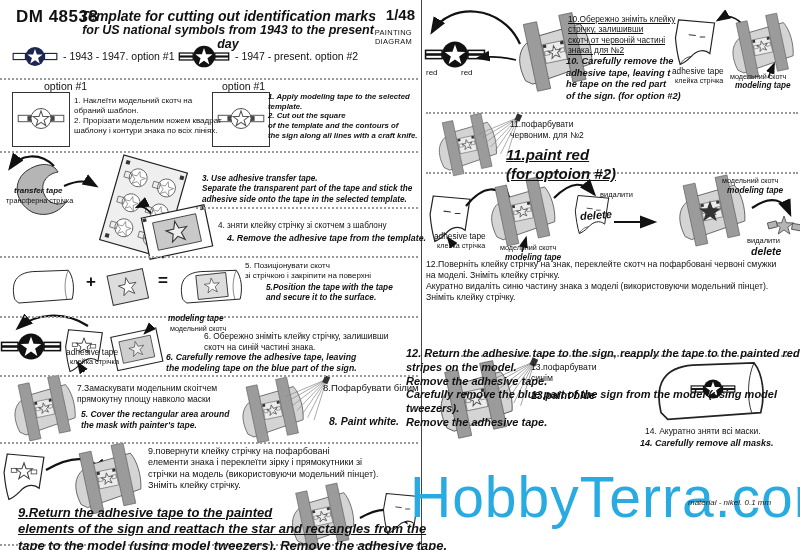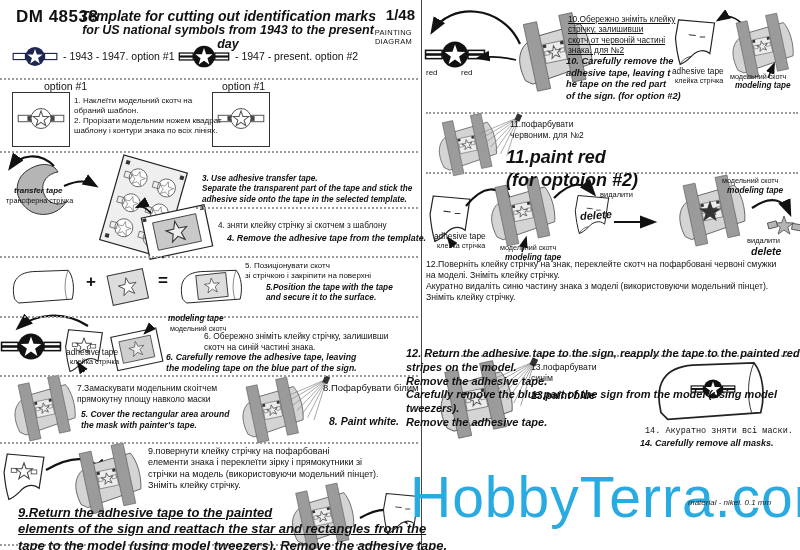--- a/index.html
+++ b/index.html
@@ -130,20 +130,25 @@
   </div>
   <div class="abs optbox" style="left:212px;top:92px;width:56px;height:53px;">
     <svg width="48" height="25" style="margin-top:13px;">
         <use href="#insOutline" width="48" height="25"></use>
       </svg>
   </div>
   <div class="abs t" style="left:74px;top:96px;font-size:8px;">1. Наклеїти модельний скотч на
 обраний шаблон.
 2. Прорізати модельним ножем квадрат
 шаблону і контури знака по всіх лініях.</div>
+  <div class="abs t en" style="left:268px;top:92px;width:152px;font-size:7.8px;">1. Apply modeling tape to the selected
+ template.
+2. Cut out the square
+ of the template and the contours of
+the sign along all lines with a craft knife.</div>
 
   <svg class="abs diagram" style="left:2px;top:150px;" width="200" height="102" viewBox="0 0 200 102">
     <path d="M30,62 C12,52 10,30 26,20 C40,11 52,14 56,22 C44,24 38,34 42,44 C46,54 56,56 64,52 C58,62 44,68 30,62 Z" fill="#b5b5b5" stroke="#333" stroke-width="1"></path>
     <path d="M52,16 C38,2 18,4 8,18" fill="none" stroke="#111" stroke-width="2.2" marker-end="url(#ah)"></path>
     <path d="M62,36 C76,30 84,30 94,36" fill="none" stroke="#111" stroke-width="2" marker-end="url(#ah)"></path>
     <g transform="rotate(16 140 58)">
       <rect x="108" y="12" width="66" height="88" fill="#efefef" stroke="#222" stroke-width="1.2"></rect>
       <rect x="112" y="16" width="4" height="4" fill="#333"></rect>
         <rect x="168" y="16" width="4" height="4" fill="#333"></rect>
       <rect x="112" y="92" width="4" height="4" fill="#333"></rect>
@@ -291,21 +296,21 @@
   <div class="abs" style="left:675px;top:76px;font-size:7.2px;z-index:5;">клейка стрічка</div>
   <div class="abs" style="left:730px;top:72px;font-size:7.2px;z-index:5;">модельний скотч</div>
   <div class="abs en" style="left:735px;top:81px;font-size:8.2px;z-index:5;">modeling tape</div>
 
   <svg class="abs diagram" style="left:426px;top:114px;" width="100" height="60" viewBox="0 0 100 60">
     <use href="#mwing" x="0" y="2" width="78" height="58"></use>
     <use href="#spray" x="50" y="0" width="46" height="46"></use>
   </svg>
   <div class="abs t" style="left:510px;top:119px;font-size:8.5px;">11.пофарбувати
 червоним. для №2</div>
-  <div class="abs t en" style="left:506px;top:146px;font-size:18px;">11.paint red
+  <div class="abs t en" style="left:506px;top:146px;font-size:15px;text-decoration:underline;">11.paint red
 (for optoion #2)</div>
 
   <svg class="abs diagram" style="left:426px;top:176px;" width="186" height="82" viewBox="0 0 186 82">
     <use href="#peel" x="0" y="16" width="48" height="51"></use>
     <path d="M40,30 C58,8 72,10 84,24" fill="none" stroke="#111" stroke-width="2.2" marker-end="url(#ah)"></path>
     <use href="#mwing" x="52" y="4" width="84" height="64"></use>
     <path d="M128,22 C146,4 158,6 168,18" fill="none" stroke="#111" stroke-width="2.2" marker-end="url(#ah)"></path>
     <use href="#peel" x="146" y="16" width="40" height="43"></use>
     <path d="M28,70 L22,62" fill="none" stroke="#111" stroke-width="1.5" marker-end="url(#ah)"></path>
     <path d="M96,76 L100,62" fill="none" stroke="#111" stroke-width="1.5" marker-end="url(#ah)"></path>
@@ -345,19 +350,19 @@
     <use href="#mwing" x="0" y="6" width="94" height="72"></use>
     <use href="#spray" x="60" y="0" width="52" height="52"></use>
   </svg>
   <div class="abs t" style="left:531px;top:362px;font-size:8.7px;">13.пофарбувати
 синім</div>
   <div class="abs t en" style="left:531px;top:389px;font-size:10.5px;">13.paint blue</div>
   <svg class="abs diagram" style="left:644px;top:354px;" width="140" height="72" viewBox="0 0 140 72">
     <use href="#wing" x="4" y="2" width="128" height="68"></use>
     <use href="#ins2" x="46" y="24" width="46" height="22"></use>
   </svg>
-  <div class="abs t" style="left:645px;top:426px;font-size:8.5px;font-family:Liberation Mono, monospace;">14. Акуратно зняти всі маски.</div>
+  <div class="abs t" style="left:645px;top:426px;font-size:8.5px;">14. Акуратно зняти всі маски.</div>
   <div class="abs t en" style="left:640px;top:438px;font-size:9px;">14. Carefully remove all masks.</div>
 
   <div class="abs watermark" style="left:410px;top:464px;">HobbyTerra.com</div>
   <div class="abs footnote" style="left:688px;top:498px;">material - nikel. 0.1 mm</div>
 
 </div>
 
 </body></html>

